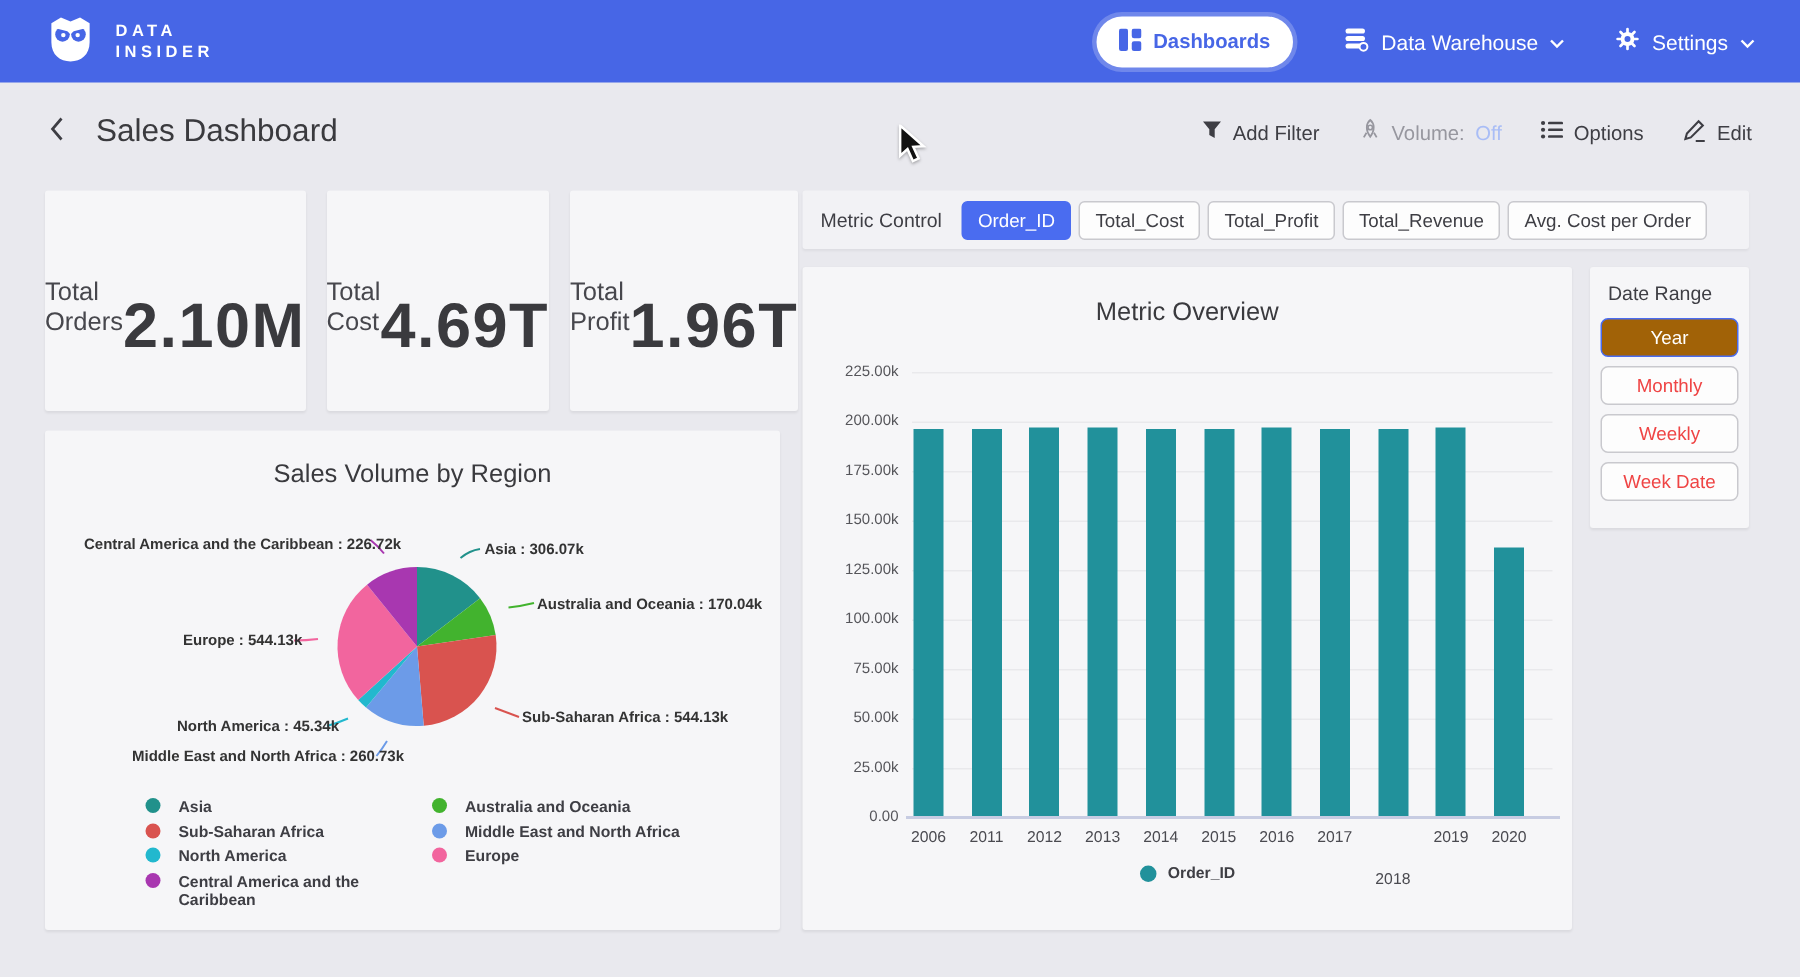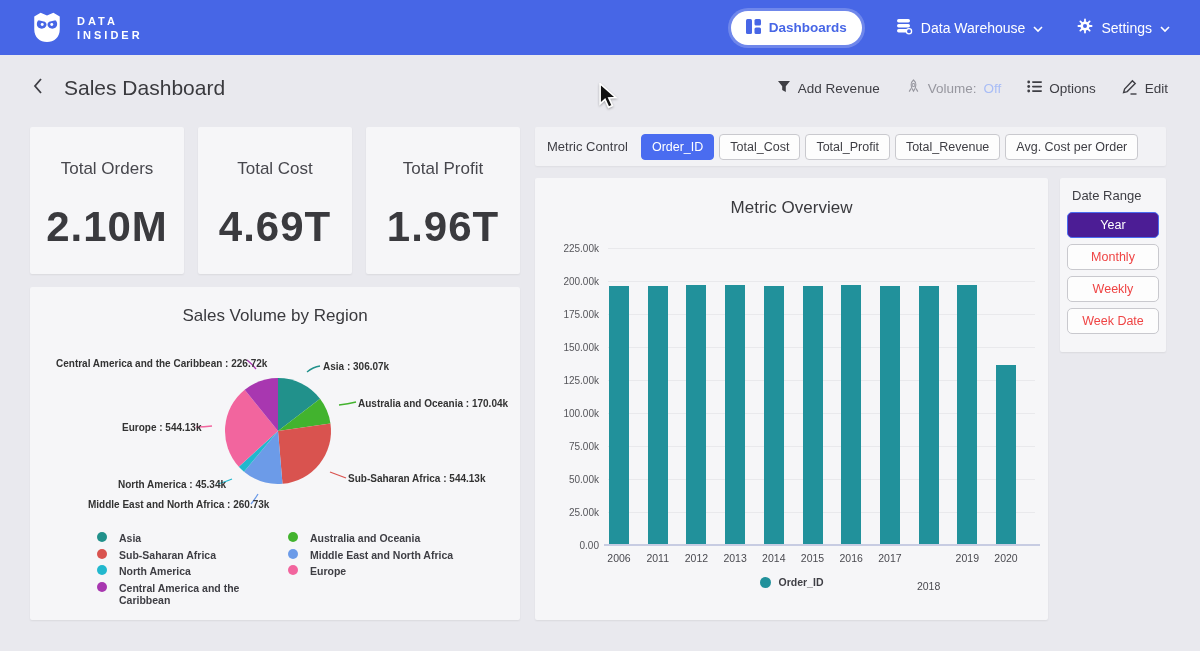--- a/index.html
+++ b/index.html
@@ -39,21 +39,21 @@
   .action.muted { color:#97979F; }
   .boost-off { color:#A9BDF6; }
   
   .card {
     position:absolute; background:#F6F6F8; border-radius:2px;
     box-shadow:0 1px 2px rgba(0,0,0,0.07);
   }
   .kpi-row { position:absolute; left:30px; top:127px; width:490px; height:147px; display:flex; gap:14px; }
   .kpi {
     flex:1; background:#F6F6F8; border-radius:2px; box-shadow:0 1px 2px rgba(0,0,0,0.07);
-    display:flex; flex-direction:column; align-items:center; padding-top:32px;
+    display:flex; flex-direction:row; align-items:center; padding-top:32px;
   }
   .kpi-label { font-size:17px; color:#47474D; margin-bottom:24px; }
   .kpi-value { font-size:42px; font-weight:bold; color:#3A3A3E; letter-spacing:1px; }
   
   .metric-bar {
     position:absolute; left:535px; top:127px; width:631px; height:39px;
     background:#F2F2F5; border-radius:2px; display:flex; align-items:center;
     padding:0 10px 0 12px; gap:5px; box-shadow:0 1px 2px rgba(0,0,0,0.05);
   }
   .metric-label { font-size:13px; color:#3E3E44; margin-right:8px; }
@@ -77,21 +77,21 @@
   .legend-dot { width:11px; height:11px; border-radius:50%; }
   .bar-legend-label { font-size:10.5px; font-weight:bold; color:#3E3E44; }
   
   .date-card { left:1060px; top:178px; width:106px; height:174px; padding:10px 7px 0 7px; }
   .date-title { font-size:13px; color:#3E3E44; margin:0 0 9px 5px; }
   .date-btn {
     display:block; width:92px; height:26px; margin-bottom:6px; border-radius:5px;
     background:#FDFDFD; border:1px solid #C9C9CE; color:#ef4444; font-size:12.5px;
     font-family:"Liberation Sans", sans-serif; cursor:pointer;
   }
-  .date-btn.selected { background:#4c1d95; border-color:#4A6CF0; color:#fff; }
+  .date-btn.selected { background:#a16207; border-color:#4A6CF0; color:#fff; }
   
   .pie-card { left:30px; top:287px; width:490px; height:333px; }
   .pie-title { position:absolute; top:19px; left:0; width:100%; text-align:center; font-size:17px; color:#3A3A3E; }
   .pie-svg { position:absolute; left:0; top:0; }
   .pie-label { position:absolute; font-size:10px; font-weight:bold; color:#333; white-space:nowrap; }
   .pie-legend {
     position:absolute; left:67px; top:245px;
     display:grid; grid-template-rows:repeat(4, 16.5px); grid-template-columns:191px auto;
     grid-auto-flow:column;
   }
@@ -179,21 +179,21 @@
     </span>
     <h1 class="page-title">Sales Dashboard</h1>
   </div>
   <div class="subheader-right">
     <div class="action">
       <span>
         <svg width="14" height="13" viewBox="0 0 14 13">
             <path d="M1,1 H13 L8.8,6.2 V12 L5.2,10 V6.2 Z" fill="#3E3E44"></path>
           </svg>
       </span>
-      <span>Add Revenue</span>
+      <span>Add Filter</span>
     </div>
     <div class="action muted">
       <span>
         <svg width="15" height="15" viewBox="0 0 15 15">
           <path d="M7.5,1 C10.3,3.3 10.8,7.6 7.5,12.2 C4.2,7.6 4.7,3.3 7.5,1 Z" fill="none" stroke="#97979F" stroke-width="1.2"></path>
           <circle cx="7.5" cy="6" r="1.5" fill="none" stroke="#97979F" stroke-width="1.1"></circle>
           <path d="M5,9.5 L3.2,12.6 M10,9.5 L11.8,12.6" stroke="#97979F" stroke-width="1.2" fill="none"></path>
         </svg>
       </span>
       <span>Volume:</span>

